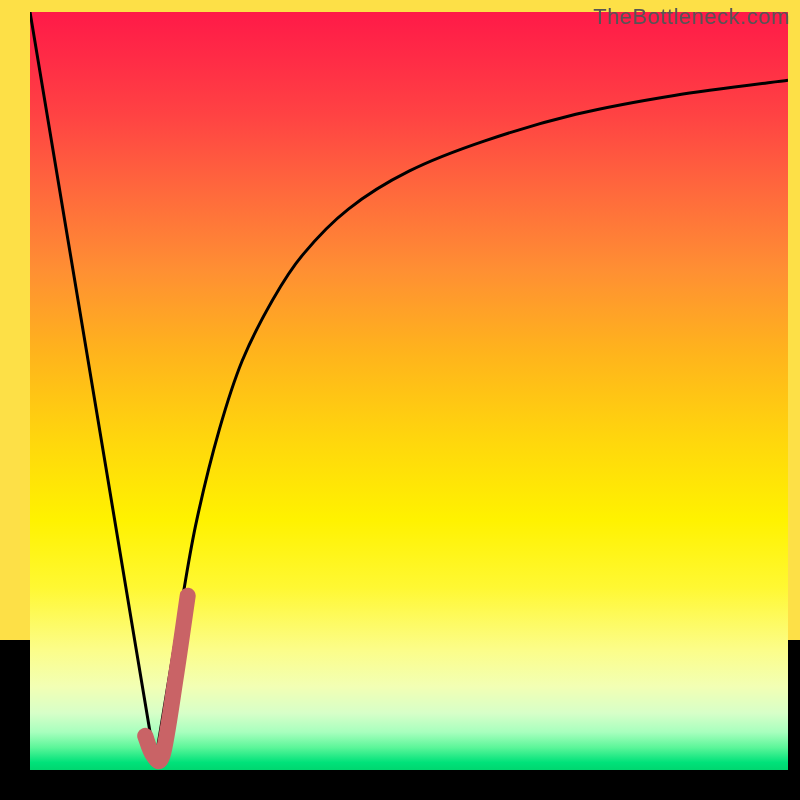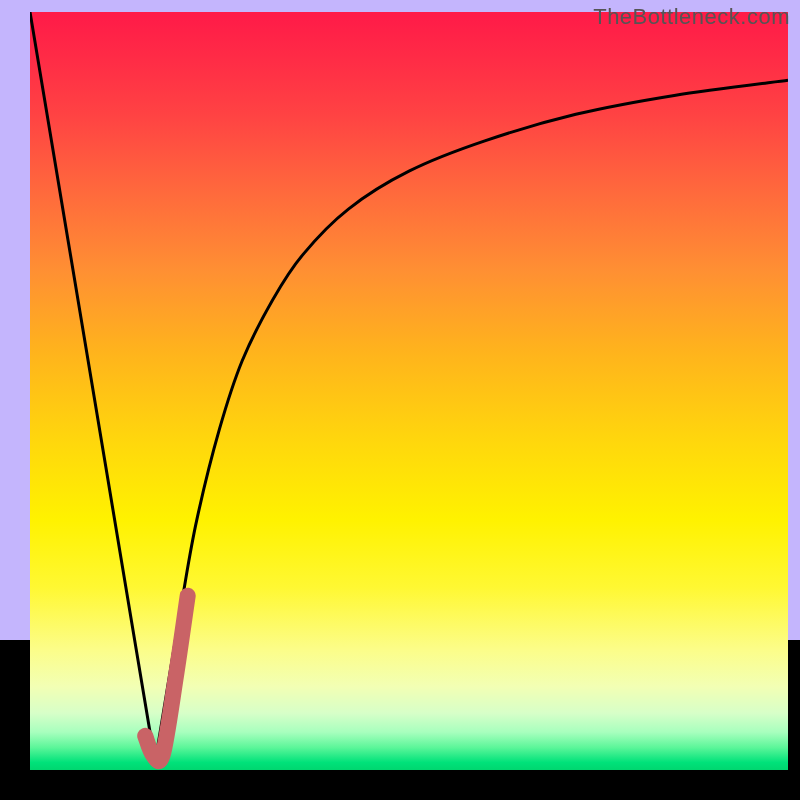--- a/index.html
+++ b/index.html
@@ -1,16 +1,16 @@
 <!DOCTYPE html>
 <html><head>
 <meta charset="utf-8">
 <style>
   html,body{margin:0;padding:0;width:800px;height:800px;overflow:hidden;background:#000;font-family:Arial,Helvetica,sans-serif}
-  .frame{position:relative;width:800px;height:640px;background:#c4b5fd}
+  .frame{position:relative;width:800px;height:640px;background:#fde047}
   .plot{position:absolute;left:30px;top:12px;width:758px;height:758px;overflow:hidden}
   .grad{position:absolute;inset:0;
     background:linear-gradient(to bottom,
       #ff1a48 0%,
       #ff2b46 6%,
       #ff4443 14%,
       #ff6a3c 24%,
       #ff8f33 34%,
       #ffb41c 45%,
       #ffd80c 57%,

